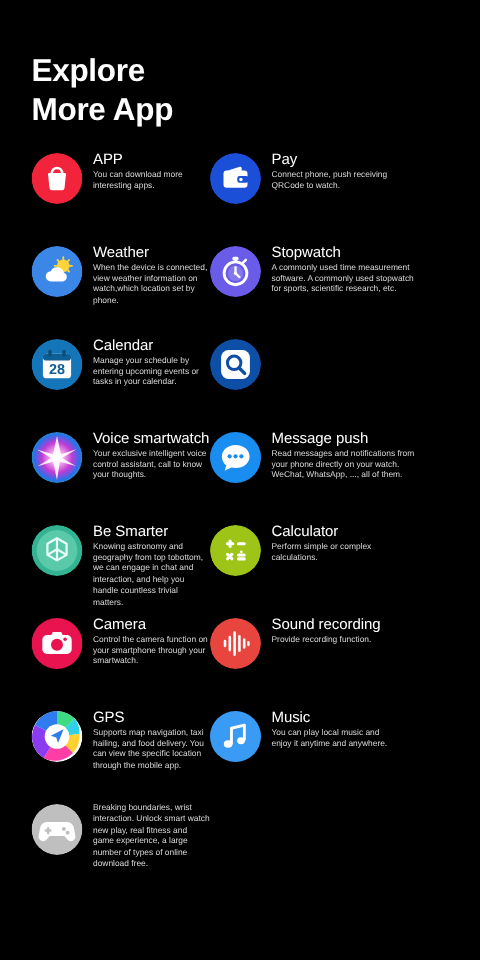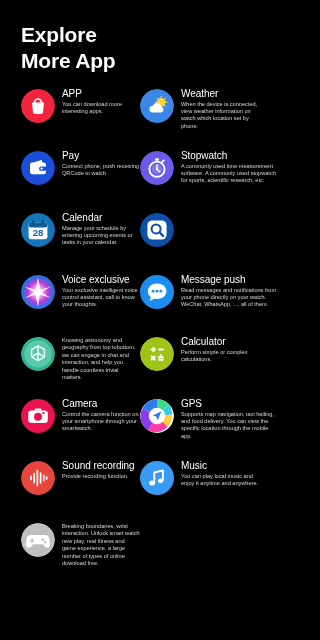--- a/index.html
+++ b/index.html
@@ -4,21 +4,21 @@
 <style>
   * { box-sizing: border-box; margin: 0; padding: 0; }
   html, body {
     width: 280px; height: 640px;
     background: #000000;
     font-family: "Liberation Sans", sans-serif;
     overflow: hidden;
   }
   .page { position: relative; width: 280px; height: 640px; background: #000; }
 
-  .header { padding: 22px 0 0 21px; }
+  .header { padding: 22px 0 0 21px; margin-top: 13px; }
   .header h1 {
     font-size: 21px;
     line-height: 26px;
     font-weight: 700;
     color: #ffffff;
     letter-spacing: -0.2px;
   }
 
   .grid {
     margin-top: 14px;
@@ -80,47 +80,47 @@
             <path d="M11 14h12l-1 9.5a1.6 1.6 0 0 1-1.6 1.4h-6.8A1.6 1.6 0 0 1 12 23.5z" fill="#ffffff"></path>
             <path d="M13.6 14.5v-1.1a3.4 3.4 0 0 1 6.8 0v1.1" fill="none" stroke="#ffffff" stroke-width="1.7"></path>
             <rect x="11" y="13.4" width="12" height="1.9" rx="0.9" fill="#ffffff"></rect>
           </svg>
         </div>
         <div class="txt">
           <div class="t-title">APP</div>
           <div class="t-desc">You can download more interesting apps.</div>
         </div>
       </div>
-      <div class="cell left">
-        <div class="icon-wrap">
-          <svg width="34" height="34" viewBox="0 0 34 34">
-            <circle cx="17" cy="17" r="17" fill="#3b87e8"></circle>
-            <circle cx="21.2" cy="13.2" r="4.2" fill="#ffd43b"></circle>
-            <path d="M21.2 7.4v1.6M21.2 17.4v1.6M15.4 13.2h1.6M25.4 13.2H27M17.3 9.3l1.1 1.1M24 16l1.1 1.1M17.3 17.1l1.1-1.1M24 10.4l1.1-1.1" stroke="#ffd43b" stroke-width="1.2" stroke-linecap="round"></path>
-            <path d="M13 23.6a3.4 3.4 0 0 1-.2-6.8 4.6 4.6 0 0 1 8.7 1 3 3 0 0 1-.5 5.8z" fill="#ffffff"></path>
-          </svg>
-        </div>
-        <div class="txt">
-          <div class="t-title">Weather</div>
-          <div class="t-desc">When the device is connected, view weather information on watch,which location set by phone.</div>
-        </div>
-      </div>
       <div class="cell right">
         <div class="icon-wrap">
           <svg width="34" height="34" viewBox="0 0 34 34">
             <circle cx="17" cy="17" r="17" fill="#1b4fd8"></circle>
             <rect x="9" y="11.6" width="16" height="11.6" rx="2.2" fill="#ffffff"></rect>
             <rect x="18.2" y="15.4" width="7.4" height="4.4" rx="1.5" fill="#1b4fd8"></rect>
             <circle cx="20.6" cy="17.6" r="1.15" fill="#ffffff"></circle>
             <path d="M11.4 11.8l8.4-2.6a1 1 0 0 1 1.3.95v1.8" fill="#ffffff"></path>
           </svg>
         </div>
         <div class="txt">
           <div class="t-title">Pay</div>
           <div class="t-desc">Connect phone, push receiving QRCode to watch.</div>
+        </div>
+      </div>
+      <div class="cell left">
+        <div class="icon-wrap">
+          <svg width="34" height="34" viewBox="0 0 34 34">
+            <circle cx="17" cy="17" r="17" fill="#3b87e8"></circle>
+            <circle cx="21.2" cy="13.2" r="4.2" fill="#ffd43b"></circle>
+            <path d="M21.2 7.4v1.6M21.2 17.4v1.6M15.4 13.2h1.6M25.4 13.2H27M17.3 9.3l1.1 1.1M24 16l1.1 1.1M17.3 17.1l1.1-1.1M24 10.4l1.1-1.1" stroke="#ffd43b" stroke-width="1.2" stroke-linecap="round"></path>
+            <path d="M13 23.6a3.4 3.4 0 0 1-.2-6.8 4.6 4.6 0 0 1 8.7 1 3 3 0 0 1-.5 5.8z" fill="#ffffff"></path>
+          </svg>
+        </div>
+        <div class="txt">
+          <div class="t-title">Weather</div>
+          <div class="t-desc">When the device is connected, view weather information on watch,which location set by phone.</div>
         </div>
       </div>
       <div class="cell right">
         <div class="icon-wrap">
           <svg width="34" height="34" viewBox="0 0 34 34">
             <circle cx="17" cy="17" r="17" fill="#6a5ce8"></circle>
             <circle cx="17" cy="18.2" r="7.6" fill="none" stroke="#fff" stroke-width="1.9"></circle>
             <circle cx="17" cy="18.2" r="5.1" fill="#ffffff" opacity="0.18"></circle>
             <rect x="14.9" y="7.2" width="4.2" height="2.4" rx="1.1" fill="#ffffff"></rect>
             <rect x="16.3" y="9" width="1.5" height="2" fill="#ffffff"></rect>
@@ -172,21 +172,21 @@
                 <stop offset="72%" stop-color="#2b6fe8"></stop>
                 <stop offset="100%" stop-color="#18c48a"></stop>
               </radialGradient>
             </defs>
             <circle cx="17" cy="17" r="17" fill="url(#sir)"></circle>
             <path d="M17 2.5l2.6 12.3L30 11.5l-9.6 5.8 9.1 5.4-10.6-2.9L17 32l-2.6-12.2L4 22.9l9-5.6-9.4-5.6 10.8 3.1z" fill="#ffffff" opacity="0.88"></path>
             <circle cx="17" cy="17" r="2.4" fill="#ffffff"></circle>
           </svg>
         </div>
         <div class="txt">
-          <div class="t-title">Voice exclusive</div>
+          <div class="t-title">Voice smartwatch</div>
           <div class="t-desc">Your exclusive intelligent voice control assistant, call to know your thoughts.</div>
         </div>
       </div>
       <div class="cell right">
         <div class="icon-wrap">
           <svg width="34" height="34" viewBox="0 0 34 34">
             <rect x="0" y="0" width="34" height="34" rx="11" fill="#1a8df0"></rect>
             <path d="M17 8.6c5.4 0 9.4 3.3 9.4 7.7s-4 7.7-9.4 7.7a12 12 0 0 1-2.7-.3l-4.6 2.2 1.2-3.6c-1.9-1.4-3-3.5-3-6 0-4.4 4-7.7 9.1-7.7z" fill="#ffffff"></path>
             <circle cx="13.1" cy="16.2" r="1.4" fill="#1a8df0"></circle>
             <circle cx="17" cy="16.2" r="1.4" fill="#1a8df0"></circle>
@@ -203,20 +203,21 @@
           <svg width="34" height="34" viewBox="0 0 34 34">
             <circle cx="17" cy="17" r="17" fill="#34b392"></circle>
             <circle cx="17" cy="17" r="13.6" fill="#59c9aa"></circle>
             <g fill="none" stroke="#e8fff7" stroke-width="1.5" stroke-linejoin="round">
               <path d="M17 8.8l6.4 3.7v7.4L17 23.6l-6.4-3.7v-7.4z"></path>
               <path d="M17 8.8v7.4l6.4 3.7M17 16.2l-6.4 3.7M17 16.2v7.4"></path>
             </g>
           </svg>
         </div>
         <div class="txt">
+          <div class="t-title">Be Smarter</div>
           <div class="t-desc">Knowing astronomy and geography from top tobottom, we can engage in chat and interaction, and help you handle countless trivial matters.</div>
         </div>
       </div>
       <div class="cell left">
         <div class="icon-wrap">
           <svg width="34" height="34" viewBox="0 0 34 34">
             <circle cx="17" cy="17" r="17" fill="#9dc417"></circle>
             <g stroke="#ffffff" stroke-width="2.1" stroke-linecap="round">
               <path d="M11.6 12.5h3.6M13.4 10.7v3.6"></path>
               <path d="M19 12.5h3.8"></path>
@@ -237,20 +238,34 @@
             <rect x="0" y="0" width="34" height="34" rx="11" fill="#e8134f"></rect>
             <rect x="7.2" y="11.4" width="19.6" height="12.6" rx="3.2" fill="#ffffff"></rect>
             <path d="M13 11.6l1.2-2.2h5.6l1.2 2.2z" fill="#ffffff"></path>
             <circle cx="17" cy="17.8" r="4" fill="#e8134f"></circle>
             <circle cx="22.4" cy="14.2" r="1.15" fill="#e8134f"></circle>
           </svg>
         </div>
         <div class="txt">
           <div class="t-title">Camera</div>
           <div class="t-desc">Control the camera function on your smartphone through your smartwatch.</div>
+        </div>
+      </div>
+      <div class="cell left">
+        <div class="icon-wrap">
+          <svg width="34" height="34" viewBox="0 0 34 34">
+            <circle cx="17" cy="17" r="17" fill="#e8453f"></circle>
+            <g stroke="#ffffff" stroke-width="1.7" stroke-linecap="round">
+              <path d="M10 15.4v3.2M13.2 12.6v8.8M16.4 9.6v14.8M19.6 12.2v9.6M22.8 14.4v5.2M25.6 16.1v1.8"></path>
+            </g>
+          </svg>
+        </div>
+        <div class="txt">
+          <div class="t-title">Sound recording</div>
+          <div class="t-desc">Provide recording function.</div>
         </div>
       </div>
       <div class="cell right">
         <div class="icon-wrap">
           <svg width="34" height="34" viewBox="0 0 34 34">
             <circle cx="17" cy="17" r="17" fill="#ffffff"></circle>
             <path d="M17 0a17 17 0 0 1 12 5L17 17z" fill="#3ddc84"></path>
             <path d="M29 5a17 17 0 0 1 3 10.4L17 17z" fill="#2fd0e8"></path>
             <path d="M32 15.4A17 17 0 0 1 27.6 28L17 17z" fill="#ffd02e"></path>
             <path d="M27.6 28A17 17 0 0 1 8 31.5L17 17z" fill="#ff3ea5"></path>
@@ -261,34 +276,20 @@
           </svg>
         </div>
         <div class="txt">
           <div class="t-title">GPS</div>
           <div class="t-desc">Supports map navigation, taxi hailing, and food delivery. You can view the specific location through the mobile app.</div>
         </div>
       </div>
       <div class="cell left">
         <div class="icon-wrap">
           <svg width="34" height="34" viewBox="0 0 34 34">
-            <circle cx="17" cy="17" r="17" fill="#e8453f"></circle>
-            <g stroke="#ffffff" stroke-width="1.7" stroke-linecap="round">
-              <path d="M10 15.4v3.2M13.2 12.6v8.8M16.4 9.6v14.8M19.6 12.2v9.6M22.8 14.4v5.2M25.6 16.1v1.8"></path>
-            </g>
-          </svg>
-        </div>
-        <div class="txt">
-          <div class="t-title">Sound recording</div>
-          <div class="t-desc">Provide recording function.</div>
-        </div>
-      </div>
-      <div class="cell left">
-        <div class="icon-wrap">
-          <svg width="34" height="34" viewBox="0 0 34 34">
             <rect x="0" y="0" width="34" height="34" rx="11" fill="#3a9bf4"></rect>
             <path d="M14.3 21.6V11.5l8.6-2.1v9.6" fill="none" stroke="#ffffff" stroke-width="1.9" stroke-linecap="round" stroke-linejoin="round"></path>
             <ellipse cx="12.1" cy="22" rx="2.9" ry="2.5" fill="#ffffff"></ellipse>
             <ellipse cx="20.7" cy="19.8" rx="2.6" ry="2.3" fill="#ffffff"></ellipse>
           </svg>
         </div>
         <div class="txt">
           <div class="t-title">Music</div>
           <div class="t-desc">You can play local music and enjoy it anytime and anywhere.</div>
         </div>

